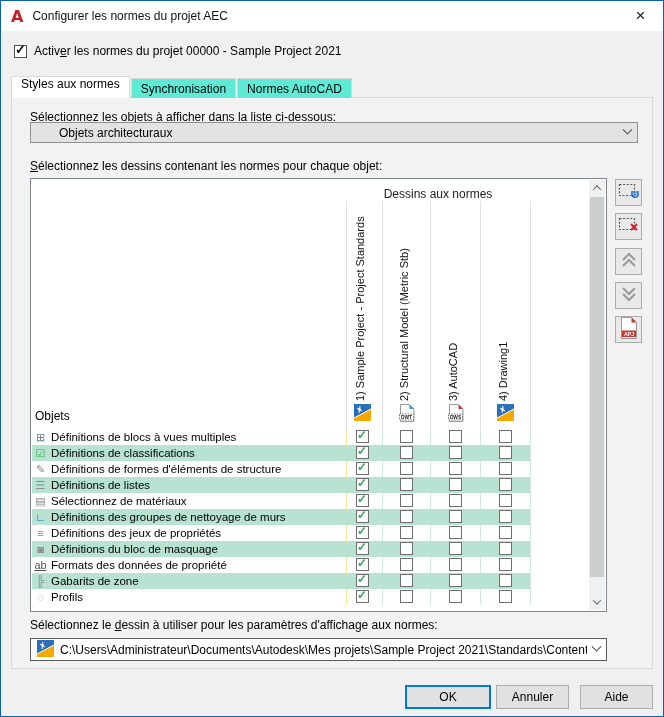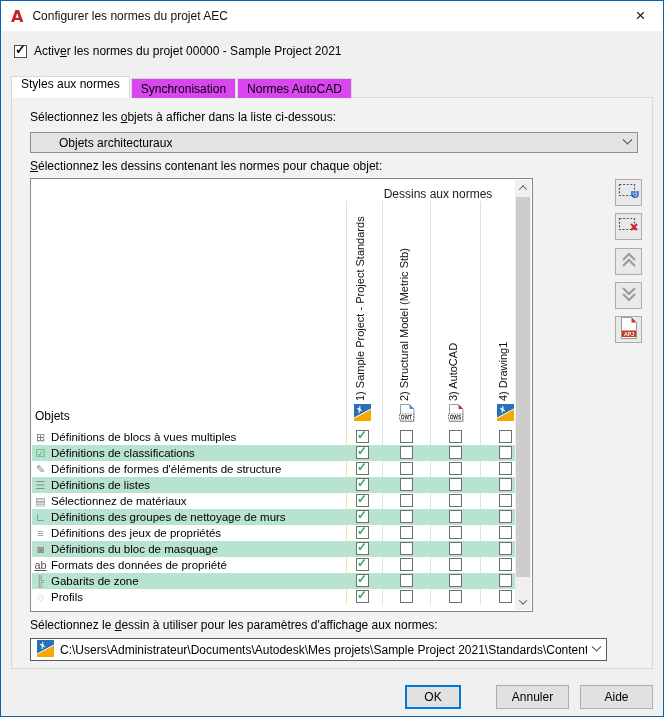--- a/index.html
+++ b/index.html
@@ -8,30 +8,30 @@
     border:1px solid #0a62ad;font-family:"Liberation Sans",sans-serif;font-size:12px;color:#000;overflow:hidden;}
   .titlebar{position:absolute;top:0;left:0;right:0;height:30px;background:#fff;display:flex;align-items:center;padding-left:10px;}
   .app-icon{color:#c42127;font-weight:bold;font-size:16px;margin-right:9px;font-family:"DejaVu Sans",sans-serif;}
   .title{font-size:12px;color:#111;}
   .close-btn{position:absolute;right:0;top:0;width:45px;height:30px;display:flex;align-items:center;justify-content:center;font-size:17px;color:#1a1a1a;cursor:default;}
   .enable-row{position:absolute;top:43px;left:13px;display:flex;align-items:center;gap:7px;}
   .cb{width:13px;height:13px;background:#fff;border:1px solid #4d4d4d;position:relative;flex:0 0 auto;}
   .cb .mark{position:absolute;top:-4px;left:0;font-size:13px;font-weight:bold;color:#111;}
   .accel{text-decoration:underline;}
   .tabs{position:absolute;left:10px;top:75px;display:flex;align-items:flex-end;height:22px;z-index:3;}
-  .tab{padding:3px 9px;border:1px solid #d9d9d9;border-bottom:none;background:#d946ef;margin-right:1px;height:20px;}
+  .tab{padding:3px 9px;border:1px solid #d9d9d9;border-bottom:none;background:#5eead4;margin-right:1px;height:20px;}
   .tab.active{background:#fff;height:22px;padding-top:0;border-color:#d9d9d9;}
   .tabpage{position:absolute;left:10px;top:96px;width:642px;height:572px;border:1px solid #d9d9d9;background:#f2f2f2;z-index:1;}
   .lbl{position:absolute;white-space:nowrap;font-size:12px;}
   .combo{position:absolute;display:flex;align-items:center;border:1px solid #8f8f8f;padding:0 6px;font-size:12px;}
   .combo .chev{margin-left:auto;width:7px;height:7px;border-right:1.4px solid #444;border-bottom:1.4px solid #444;transform:rotate(45deg) translate(-2px,-2px);}
   .combo.gray{background:#e3e3e3;}
   .combo.white{background:#fff;border-color:#5a5a5a;gap:6px;}
   .path-text{white-space:nowrap;overflow:hidden;flex:1;}
-  .stdtable{position:absolute;left:18px;top:80px;width:503px;height:434px;background:#fff;border:1px solid #82878f;}
+  .stdtable{position:absolute;left:18px;top:80px;width:577px;height:434px;background:#fff;border:1px solid #82878f;}
   .tbl-inner{position:absolute;left:0;top:0;right:17px;bottom:0;overflow:hidden;}
   .group-hdr{position:absolute;left:315px;width:184px;top:8px;text-align:center;color:#1c1c1c;}
   .rot-label{position:absolute;top:16px;height:206px;width:16px;writing-mode:vertical-rl;transform:rotate(180deg);font-size:11px;white-space:nowrap;color:#111;}
   .vline{position:absolute;width:1px;}
   .objets-hdr{position:absolute;left:4px;top:230px;font-size:12px;}
   .col-icon{position:absolute;top:225px;width:17px;height:18px;}
   .row-band{position:absolute;left:1px;width:498px;height:16px;display:flex;align-items:center;}
   .row-icon{width:15px;flex:0 0 15px;margin-left:1px;text-align:center;font-size:11px;line-height:15px;}
   .row-label{font-size:11.5px;margin-left:3px;white-space:nowrap;}
   .tbl-cb{position:absolute;width:13px;height:13px;background:#fff;border:1px solid #6e6e6e;}
@@ -68,21 +68,21 @@
       <div class="tab active">Styles aux normes</div>
       <div class="tab">Synchronisation</div>
       <div class="tab">Normes AutoCAD</div>
     </div>
 
   <div class="tabpage">
     <div class="lbl" style="left:18px;top:12px;">
       <span>Sélectionnez les </span><span class="accel">o</span><span>bjets à afficher dans la liste ci-dessous:</span>
     </div>
 
-    <div class="combo gray" style="left:18px;top:34px;width:608px;height:21px;padding-left:28px;">
+    <div class="combo gray" style="left:18px;top:24px;width:608px;height:21px;padding-left:28px;">
       <span>Objets architecturaux</span>
       <span class="chev"></span>
     </div>
 
     <div class="lbl" style="left:18px;top:61px;">
       <span></span><span class="accel">S</span><span>électionnez les dessins contenant les normes pour chaque objet:</span>
     </div>
 
     <div class="stdtable">
       <div class="tbl-inner" id="tblInner">
@@ -296,17 +296,17 @@
       <polygon points="0,14 17,5 17,17 0,17" fill="#f5a800"></polygon>
       <path d="M0,14 L17,5" stroke="#fff" stroke-width="1"></path>
       <path d="M3,4 L8,7 M6,2 L5,9" stroke="#fff" stroke-width="1"></path>
       <circle cx="5.5" cy="5.5" r="1.3" fill="#fff"></circle>
     </svg></span>
       <span class="path-text">C:\Users\Administrateur\Documents\Autodesk\Mes projets\Sample Project 2021\Standards\Content\Sample Pro</span>
       <span class="chev"></span>
     </div>
   </div>
 
-  <div class="footer-btn default" style="left:404px;width:56px;">OK</div>
+  <div class="footer-btn default" style="left:404px;width:86px;">OK</div>
   <div class="footer-btn" style="left:495px;width:73px;">Annuler</div>
   <div class="footer-btn" style="left:579px;width:73px;">Aide</div>
 
 </div>
 
 </body></html>

